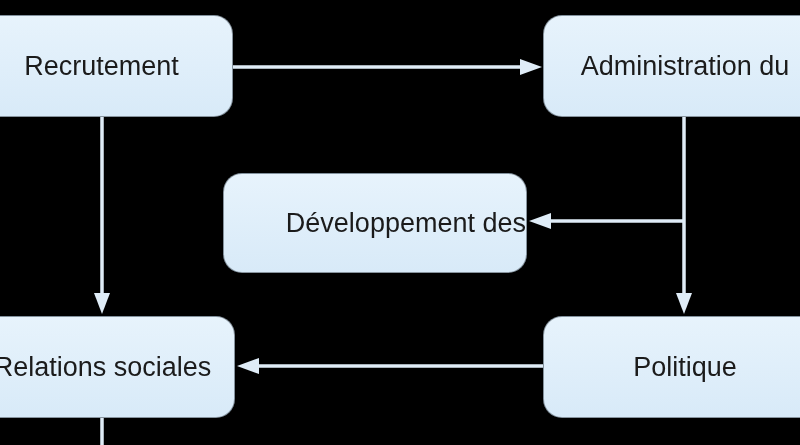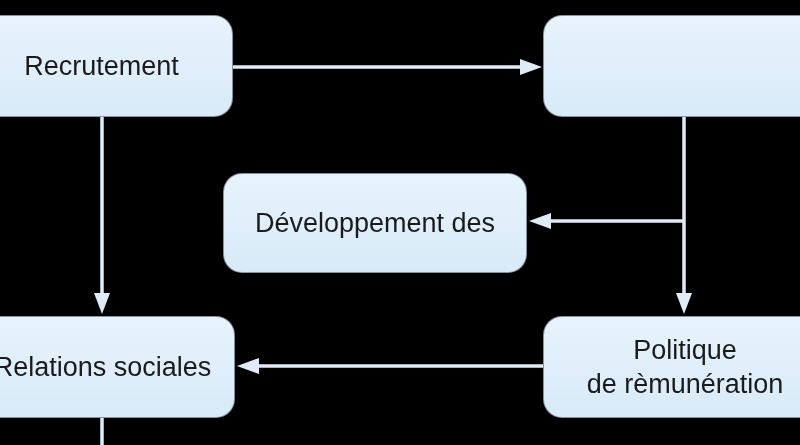--- a/index.html
+++ b/index.html
@@ -48,21 +48,21 @@
     align-items: center;
     justify-content: center;
     color: var(--node-text);
     font-size: 27px;
     line-height: 34px;
     text-align: center;
     white-space: nowrap;
   }
   #node-recrutement            { left: -30px; top: 15px;  width: 263px; height: 102px; }
   #node-administration         { left: 543px; top: 15px;  width: 284px; height: 102px; }
-  #node-developpement          { left: 223px; top: 173px; width: 304px; height: 100px; }
+  #node-developpement          { left: 223px; top: 173px; width: 304px; height: 100px; align-items: flex-end; }
   #node-relations              { left: -30px; top: 316px; width: 265px; height: 102px; }
   #node-politique              { left: 543px; top: 316px; width: 284px; height: 102px; }
 </style>
 </head>
 <body>
 
 <div class="stage">
 
   <svg class="edges-layer" viewBox="0 0 800 445" xmlns="http://www.w3.org/2000/svg">
 
@@ -82,28 +82,28 @@
     <polygon class="edge-head" points="237,366 259,358 259,374"></polygon>
 
     <line class="edge-line" x1="102" y1="418" x2="102" y2="446"></line>
   </svg>
 
   <div class="node" id="node-recrutement">
     <span class="line">Recrutement</span>
   </div>
 
   <div class="node" id="node-administration">
+    <span class="line">Administration du</span>
   </div>
 
   <div class="node" id="node-developpement">
     <span class="line">Développement des</span>
   </div>
 
   <div class="node" id="node-relations">
     <span class="line">Relations sociales</span>
   </div>
 
   <div class="node" id="node-politique">
     <span class="line">Politique</span>
-    <span class="line">de rèmunération</span>
   </div>
 
 </div>
 
 </body></html>

